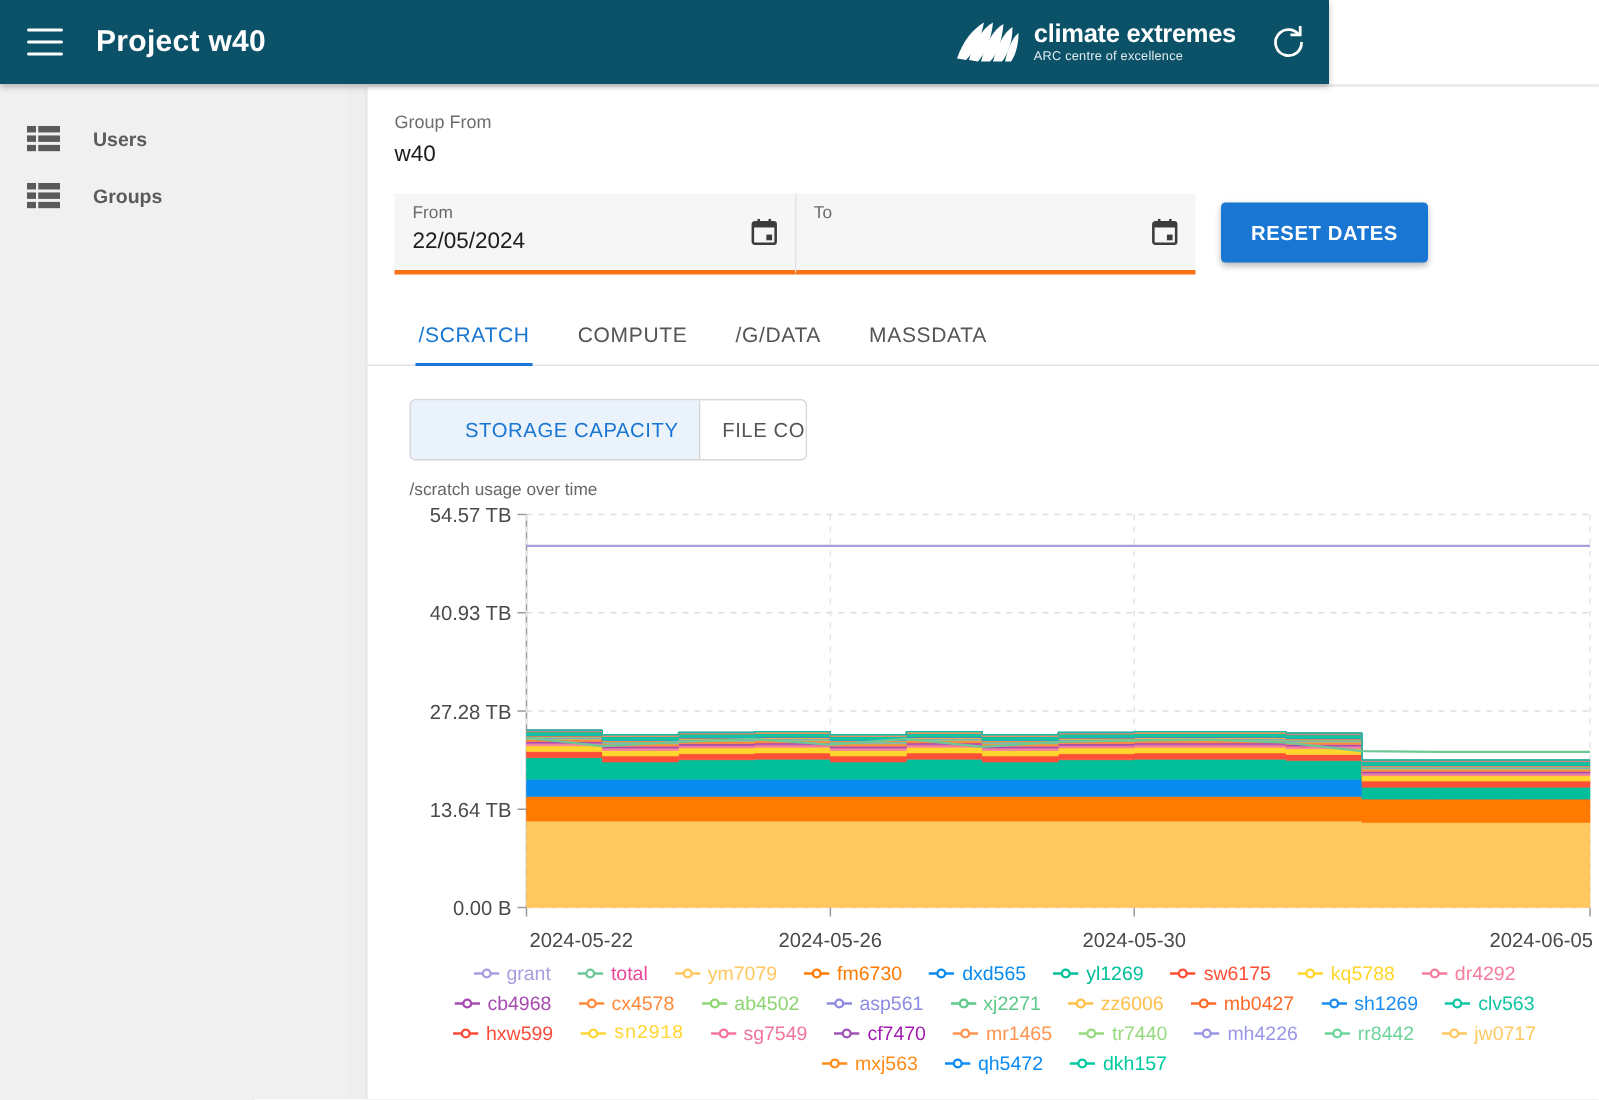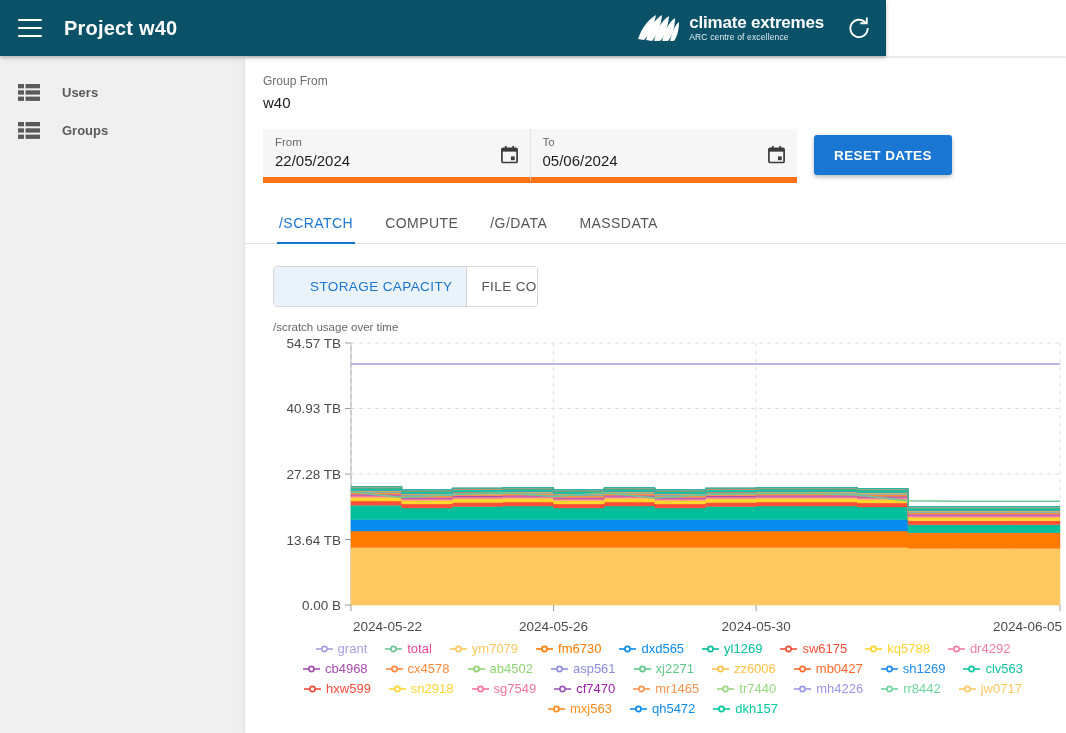--- a/index.html
+++ b/index.html
@@ -45,21 +45,21 @@
   .card { width:821px; min-height:675px; background:#fff; padding:16px 18px 0 18px;
           box-shadow:0 1px 3px rgba(0,0,0,.12); }
 
   .field-label { font-size:12px; color:#6d6d6d; margin-bottom:6px; }
   .field-value { font-size:15px; color:#1b1b1b; margin-bottom:18px; }
 
   
   .date-row { display:flex; align-items:flex-start; gap:17px; }
   .date-group { display:flex; width:534px; }
   .date-field { position:relative; flex:1; background:#f6f6f6; height:54px;
-     border-bottom:6px solid #f97316; padding:7px 12px 0 12px; cursor:text; }
+     border-bottom:3px solid #f97316; padding:7px 12px 0 12px; cursor:text; }
   .date-field + .date-field { border-left:1px solid #e3e3e3; }
   .dl { font-size:11.5px; color:#6a6a6a; }
   .dv { font-size:15px; color:#1d1d1d; margin-top:4px; }
   .cal-icon { position:absolute; right:11px; top:16px; width:19px; height:19px; cursor:pointer; }
   .reset-btn { background:#1976d2; color:#fff; border:none; height:40px;
      padding:0 20px; font-size:13.5px; font-weight:bold; letter-spacing:.4px;
      border-radius:3px; cursor:pointer; box-shadow:0 2px 4px rgba(0,0,0,.28);
      font-family:"Liberation Sans", sans-serif; margin-top:6px; }
 
   
@@ -167,21 +167,20 @@
             <svg class="cal-icon" viewBox="0 0 20 20">
               <rect x="2" y="3.4" width="16" height="15" rx="1.4" fill="none" stroke="#3c3c3c" stroke-width="1.8"></rect>
               <rect x="2" y="3.4" width="16" height="3.6" fill="#3c3c3c"></rect>
               <rect x="5.2" y="1" width="1.8" height="3.6" fill="#3c3c3c"></rect>
               <rect x="13" y="1" width="1.8" height="3.6" fill="#3c3c3c"></rect>
               <rect x="11.5" y="12" width="4" height="4" fill="#3c3c3c"></rect>
             </svg>
           </div>
           <div class="date-field">
             <div class="dl">To</div>
-            <div class="dv">05/06/2024</div>
             <svg class="cal-icon" viewBox="0 0 20 20">
               <rect x="2" y="3.4" width="16" height="15" rx="1.4" fill="none" stroke="#3c3c3c" stroke-width="1.8"></rect>
               <rect x="2" y="3.4" width="16" height="3.6" fill="#3c3c3c"></rect>
               <rect x="5.2" y="1" width="1.8" height="3.6" fill="#3c3c3c"></rect>
               <rect x="13" y="1" width="1.8" height="3.6" fill="#3c3c3c"></rect>
               <rect x="11.5" y="12" width="4" height="4" fill="#3c3c3c"></rect>
             </svg>
           </div>
         </div>
         <button class="reset-btn">RESET DATES</button>
@@ -401,21 +400,21 @@
                 <line x1="0" y1="5" x2="17" y2="5" stroke="#fa4b3a" stroke-width="1.6"></line>
                 <circle cx="8.5" cy="5" r="2.6" fill="#ffffff" stroke="#fa4b3a" stroke-width="1.6"></circle>
               </svg>
               <span class="legend-txt" style="color: rgb(250, 75, 58);">hxw599</span>
             </div>
             <div class="legend-item">
               <svg class="legend-sym" viewBox="0 0 17 10">
                 <line x1="0" y1="5" x2="17" y2="5" stroke="#ffd633" stroke-width="1.6"></line>
                 <circle cx="8.5" cy="5" r="2.6" fill="#ffffff" stroke="#ffd633" stroke-width="1.6"></circle>
               </svg>
-              <span class="legend-txt" style="color: rgb(255, 214, 51);">sn2918</span>
+              <span class="legend-txt" style="color: rgb(255, 214, 51); font-family: Liberation Mono, monospace;">sn2918</span>
             </div>
             <div class="legend-item">
               <svg class="legend-sym" viewBox="0 0 17 10">
                 <line x1="0" y1="5" x2="17" y2="5" stroke="#f3759b" stroke-width="1.6"></line>
                 <circle cx="8.5" cy="5" r="2.6" fill="#ffffff" stroke="#f3759b" stroke-width="1.6"></circle>
               </svg>
               <span class="legend-txt" style="color: rgb(243, 117, 155);">sg7549</span>
             </div>
             <div class="legend-item">
               <svg class="legend-sym" viewBox="0 0 17 10">

